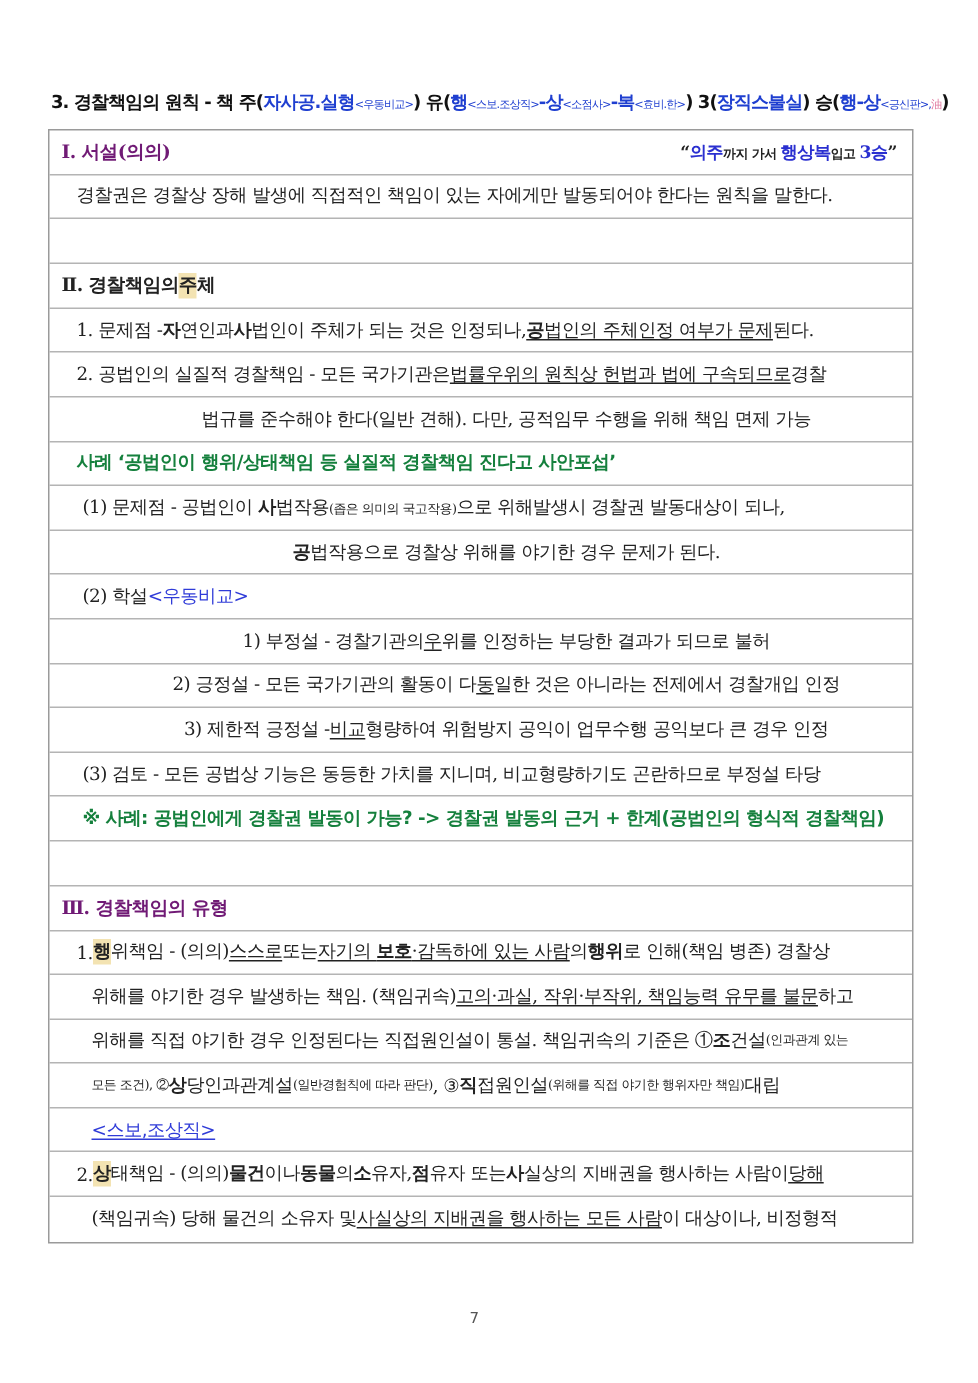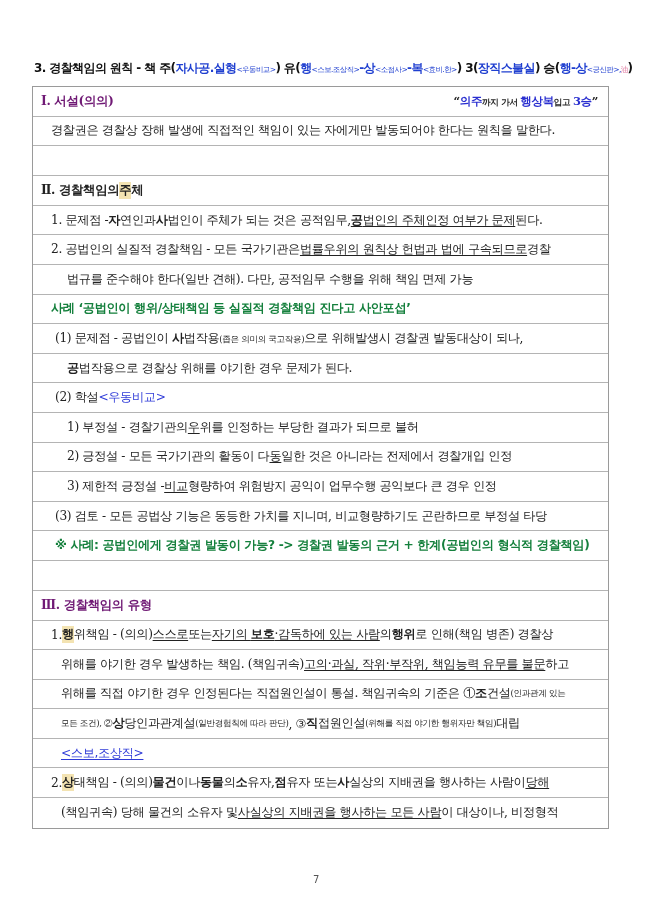--- a/index.html
+++ b/index.html
@@ -16,21 +16,21 @@
     .row { border-bottom: 1px solid #b4b4b4; height: 29.6px; box-sizing: border-box;
            display: flex; align-items: center; white-space: nowrap; font-size: 12.2px;
            letter-spacing: -0.35px; overflow: hidden; position: relative; }
     .row:last-child { border-bottom: none; }
     .row.heading { font-weight: bold; font-size: 12.4px; padding-left: 8px; font-family: "DejaVu Serif", serif; }
     .row.heading .sec-title { color: #701a75; }
     .row.empty { height: 30px; }
     .ind1 { padding-left: 18px; }
     .ind2 { padding-left: 28px; }
     .ind3 { padding-left: 22px; }
-    .ind4 { padding-left: 34px; }
+    .ind4 { padding-left: 34px; justify-content: center; }
     .sans { font-family: "DejaVu Sans", "Liberation Sans", sans-serif; }
     .b { font-weight: bold; }
     .u { text-decoration: underline; text-underline-offset: 2px; }
     .blue { color: #2f3bd8; }
     .blue-sans { color: #15803d; font-family: "DejaVu Sans", sans-serif; font-weight: bold; }
     .small { font-size: 8.6px; }
     .hl { background: #f3e3b2; }
     .quote { position: absolute; right: 10px; font-weight: bold; font-size: 11.5px; }
     .quote .blue { color: #2a2fd0; }
     .page-number { position: absolute; left: 313px; top: 874px; font-size: 10px; color: #555;
@@ -58,21 +58,21 @@
   <div class="row heading">
     <span>Ⅱ. 경찰책임의 </span>
       <span class="hl">주</span>
       <span>체</span>
   </div>
   <div class="row ind1">
     <span>1. 문제점 - </span>
       <span class="b">자</span>
       <span>연인과 </span>
       <span class="b">사</span>
-      <span>법인이 주체가 되는 것은 공적임무, </span>
+      <span>법인이 주체가 되는 것은 인정되나, </span>
       <span class="u"><span class="b">공</span><span>법인의 주체인정 여부가 문제</span></span>
       <span>된다.</span>
   </div>
   <div class="row ind1">
     <span>2. 공법인의 실질적 경찰책임 - 모든 국가기관은 </span>
       <span class="u">법률우위의 원칙상 헌법과 법에 구속되므로</span>
       <span> 경찰</span>
   </div>
   <div class="row ind4">
     <span>법규를 준수해야 한다(일반 견해). 다만, 공적임무 수행을 위해 책임 면제 가능</span>

